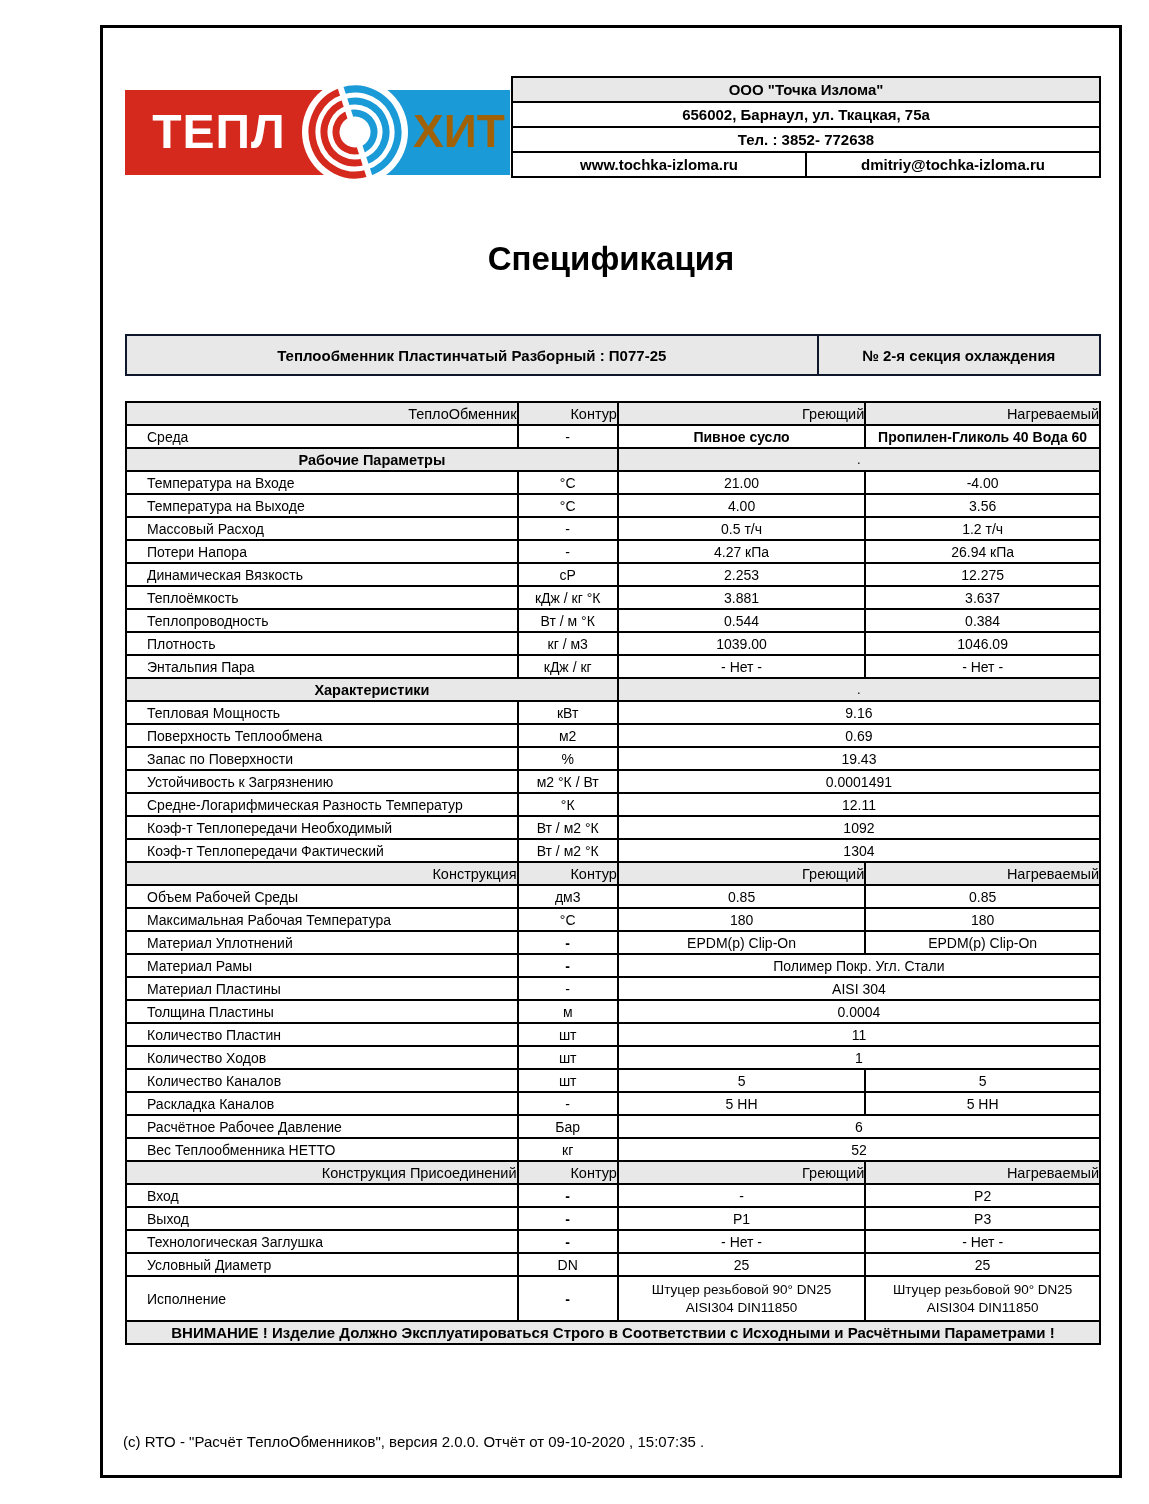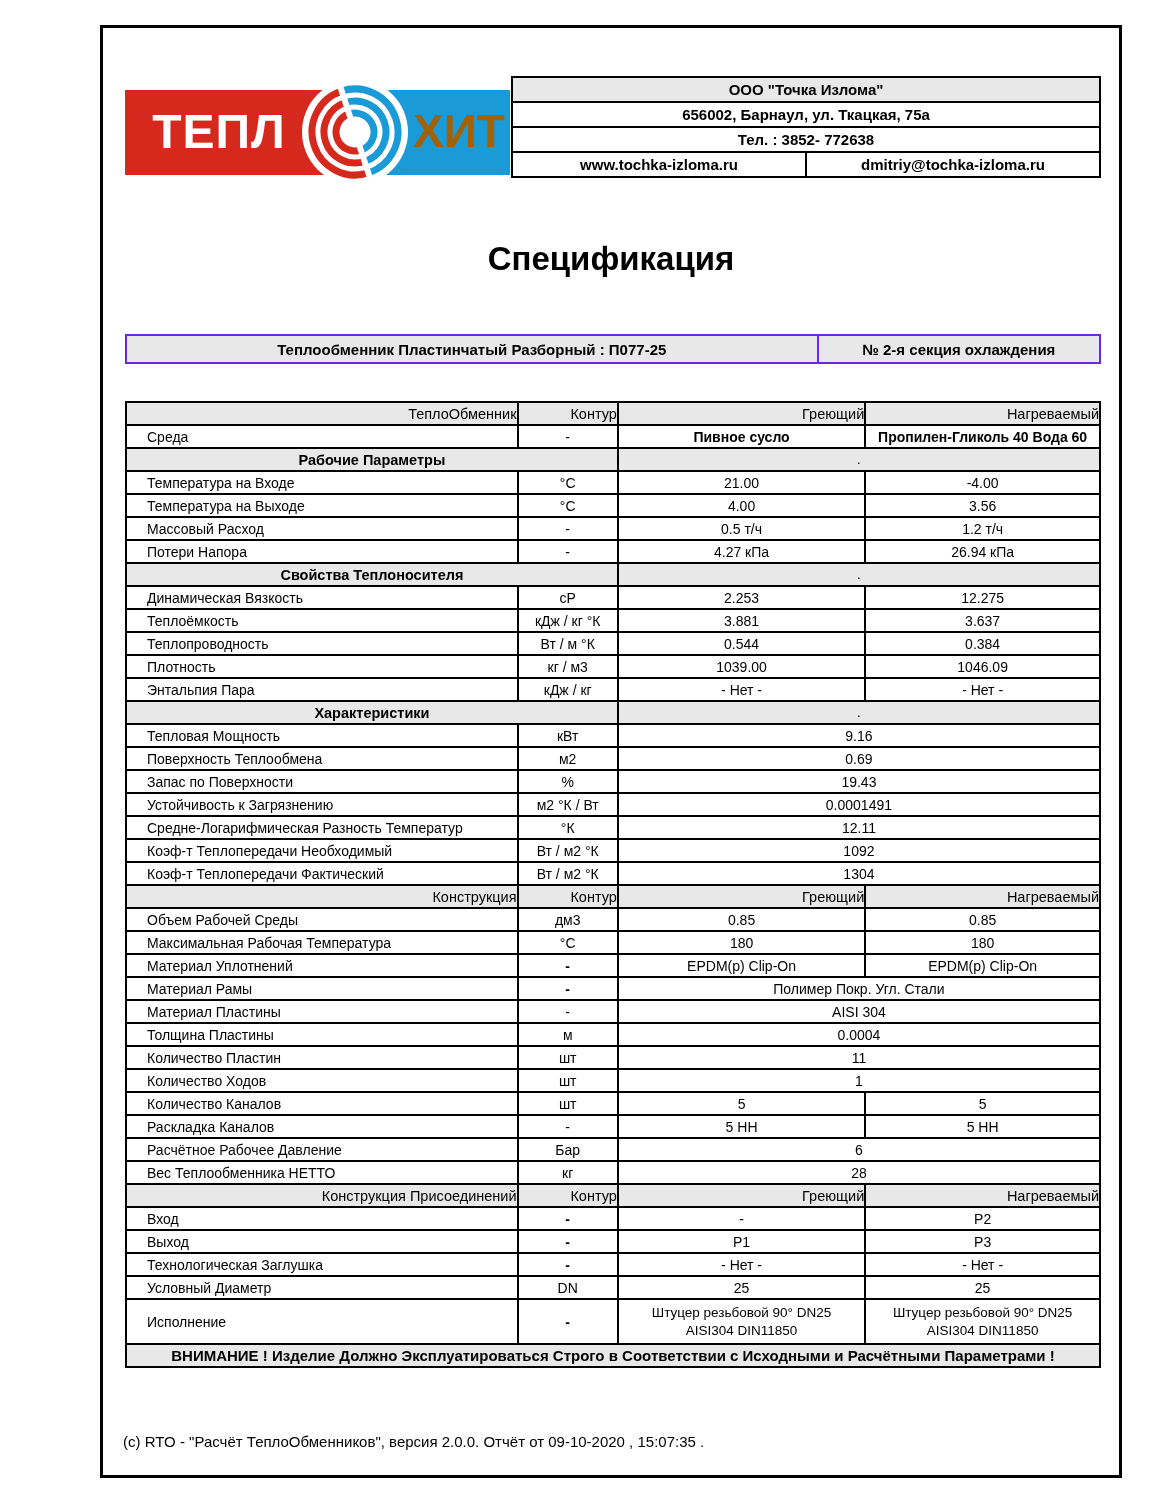--- a/index.html
+++ b/index.html
@@ -49,21 +49,21 @@
     position:absolute; left:0; top:212px; width:100%;
     text-align:center; font-size:33px; font-weight:bold;
   }
 
   
   .product-table {
     position:absolute; left:22px; top:306px; width:976px;
     border-collapse:collapse; table-layout:fixed;
   }
   .product-table td {
-    border:2px solid #6d28d9; height:28px; background:var(--section-bg,#e8e8e8);
+    border:2px solid #0f172a; height:40px; background:var(--section-bg,#e8e8e8);
     font-size:15px; font-weight:bold; text-align:center;
     overflow:hidden; white-space:nowrap;
   }
 
   
   .spec-table {
     position:absolute; left:22px; top:373px; width:976px;
     border-collapse:collapse; table-layout:fixed;
   }
   .spec-table td {
@@ -208,24 +208,20 @@
           <td class="c-val">0.5 т/ч</td>
           <td class="c-val">1.2 т/ч</td>
         </tr>
         <tr>
           <td class="c-label">Потери Напора</td>
           <td class="c-unit">-</td>
           <td class="c-val">4.27 кПа</td>
           <td class="c-val">26.94 кПа</td>
         </tr>
         <tr>
-          <td class="sec-l" colspan="2">Свойства Теплоносителя</td>
-          <td class="sec-r" colspan="2">.</td>
-        </tr>
-        <tr>
           <td class="c-label">Динамическая Вязкость</td>
           <td class="c-unit">cP</td>
           <td class="c-val">2.253</td>
           <td class="c-val">12.275</td>
         </tr>
         <tr>
           <td class="c-label">Теплоёмкость</td>
           <td class="c-unit">кДж / кг °К</td>
           <td class="c-val">3.881</td>
           <td class="c-val">3.637</td>
@@ -349,21 +345,21 @@
           <td class="c-val">5 НН</td>
         </tr>
         <tr>
           <td class="c-label">Расчётное Рабочее Давление</td>
           <td class="c-unit">Бар</td>
           <td class="c-val" colspan="2">6</td>
         </tr>
         <tr>
           <td class="c-label">Вес Теплообменника НЕТТО</td>
           <td class="c-unit">кг</td>
-          <td class="c-val" colspan="2">28</td>
+          <td class="c-val" colspan="2">52</td>
         </tr>
         <tr>
           <td class="head">Конструкция Присоединений</td>
           <td class="head">Контур</td>
           <td class="head">Греющий</td>
           <td class="head">Нагреваемый</td>
         </tr>
         <tr>
           <td class="c-label">Вход</td>
           <td class="c-unit b">-</td>

